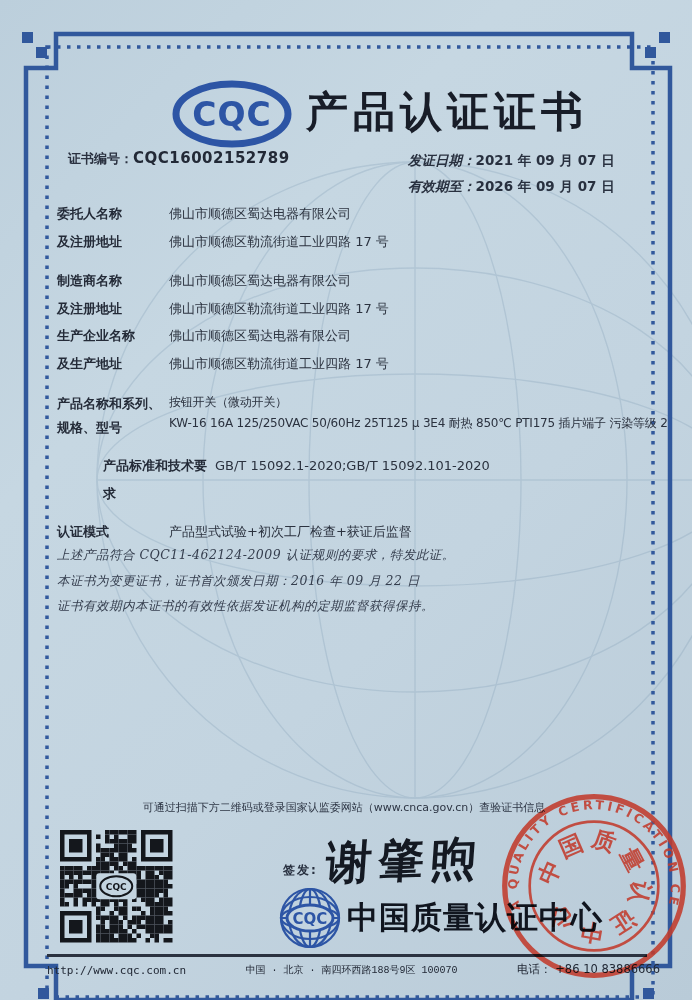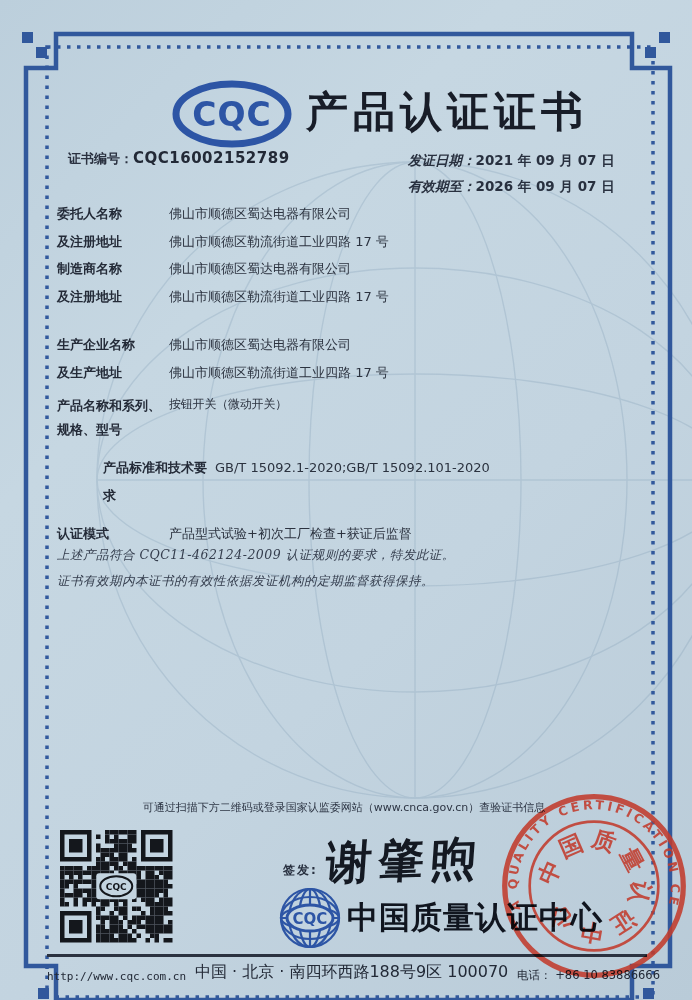--- a/index.html
+++ b/index.html
@@ -26,23 +26,23 @@
   .certno .val{font-size:15px;font-weight:600;color:#222936;letter-spacing:.5px;}
   .dates{left:408px;top:147px;font-size:13.5px;line-height:26px;color:#28303f;}
   .dates .lbl{font-weight:bold;font-style:italic;}
   .dates .val{font-weight:600;}
 
   
   .fields{left:57px;top:200px;width:596px;}
   .frow{display:flex;align-items:flex-start;}
   .frow .flabel{width:112px;flex:none;font-size:13px;font-weight:bold;color:#242b38;line-height:27.5px;}
   .frow .fvalue{flex:1;font-size:13px;color:#2b323f;line-height:27.5px;white-space:nowrap;}
-  .frow.r1{}
-  .frow.r2{margin-bottom:21px;justify-content:center;}
-  .frow.r3{margin-bottom:6px;}
+  .frow.r1{margin-bottom:12px;}
+  .frow.r2{margin-bottom:0;justify-content:center;}
+  .frow.r3{margin-bottom:13px;}
   .frow.r4 .flabel{line-height:24px;padding-top:2px;}
   .frow.r4 .fvalue{line-height:21px;padding-top:2px;font-size:12px;letter-spacing:-0.2px;}
   .frow.r4{margin-bottom:12px;}
   .frow.r5{margin-bottom:11px;margin-left:46px;}
   .frow.r5 .fvalue,.frow.r6 .fvalue{letter-spacing:0;}
 
   
   .notes{left:57px;top:542px;font-family:"DejaVu Serif","Liberation Serif",serif;
     font-style:italic;font-size:12.5px;line-height:25.5px;color:#343d4d;letter-spacing:.5px;}
 
@@ -55,21 +55,21 @@
   .org{left:278px;top:886px;display:flex;align-items:center;gap:5px;}
   .org-name{font-size:31px;font-weight:700;color:#10151f;letter-spacing:1px;}
 
   .seal{left:498px;top:790px;opacity:.88;z-index:5;mix-blend-mode:multiply;}
   .seal text{font-family:"DejaVu Sans","Liberation Sans",sans-serif;}
 
   
   .footer-rule{left:47px;top:954px;width:600px;height:2.5px;background:#2b3240;z-index:4;}
   .footer{left:47px;top:962px;width:613px;display:flex;justify-content:space-between;align-items:flex-end;z-index:4;}
   .footer .url{font-family:"DejaVu Sans Mono","Liberation Mono",monospace;font-size:11px;color:#222936;}
-  .footer .addr{font-size:16px;color:#222936;}
+  .footer .addr{font-size:10px;color:#222936;font-family:Liberation Mono, monospace;}
   .footer .phone{font-size:11.5px;color:#222936;}
 </style>
 </head>
 <body>
 
 <div class="page">
 
   <svg class="border-svg" width="692" height="1000" viewBox="0 0 692 1000">
     <path d="M56 34 H632 V68 H670 V966 H632 V1000 H56 V966 H26 V68 H56 Z" fill="none" stroke="#31589c" stroke-width="4.5"></path>
     <rect x="47" y="47" width="606" height="950" fill="none" stroke="#31589c" stroke-width="3.5" stroke-dasharray="3.5 6.5"></rect>
@@ -140,20 +140,21 @@
           <div>佛山市顺德区勒流街道工业四路 17 号</div>
         </div>
       </div>
       <div class="frow r4">
         <div class="flabel">
           <div>产品名称和系列、</div>
           <div>规格、型号</div>
         </div>
         <div class="fvalue">
           <div>按钮开关（微动开关）</div>
+          <div>KW-16 16A 125/250VAC 50/60Hz 25T125 μ 3E4 耐热 850℃ PTI175 插片端子 污染等级 2</div>
         </div>
       </div>
       <div class="frow r5">
         <div class="flabel">
           <div>产品标准和技术要求</div>
         </div>
         <div class="fvalue">
           <div>GB/T 15092.1-2020;GB/T 15092.101-2020</div>
         </div>
       </div>
@@ -162,20 +163,21 @@
           <div>认证模式</div>
         </div>
         <div class="fvalue">
           <div>产品型式试验+初次工厂检查+获证后监督</div>
         </div>
       </div>
     </div>
 
     <div class="abs notes">
       <div>上述产品符合 CQC11-462124-2009 认证规则的要求，特发此证。</div>
+      <div>本证书为变更证书，证书首次颁发日期：2016 年 09 月 22 日</div>
       <div>证书有效期内本证书的有效性依据发证机构的定期监督获得保持。</div>
     </div>
 
     <div class="abs verify">可通过扫描下方二维码或登录国家认监委网站（www.cnca.gov.cn）查验证书信息</div>
 
     <div class="abs qr" id="qr-code">
         <svg width="112.5" height="112.5" viewBox="0 0 112.5 112.5">
           <rect x="45" y="0" width="4.5" height="4.5" fill="#14171c"></rect>
           <rect x="49.5" y="0" width="4.5" height="4.5" fill="#14171c"></rect>
           <rect x="54" y="0" width="4.5" height="4.5" fill="#14171c"></rect>

